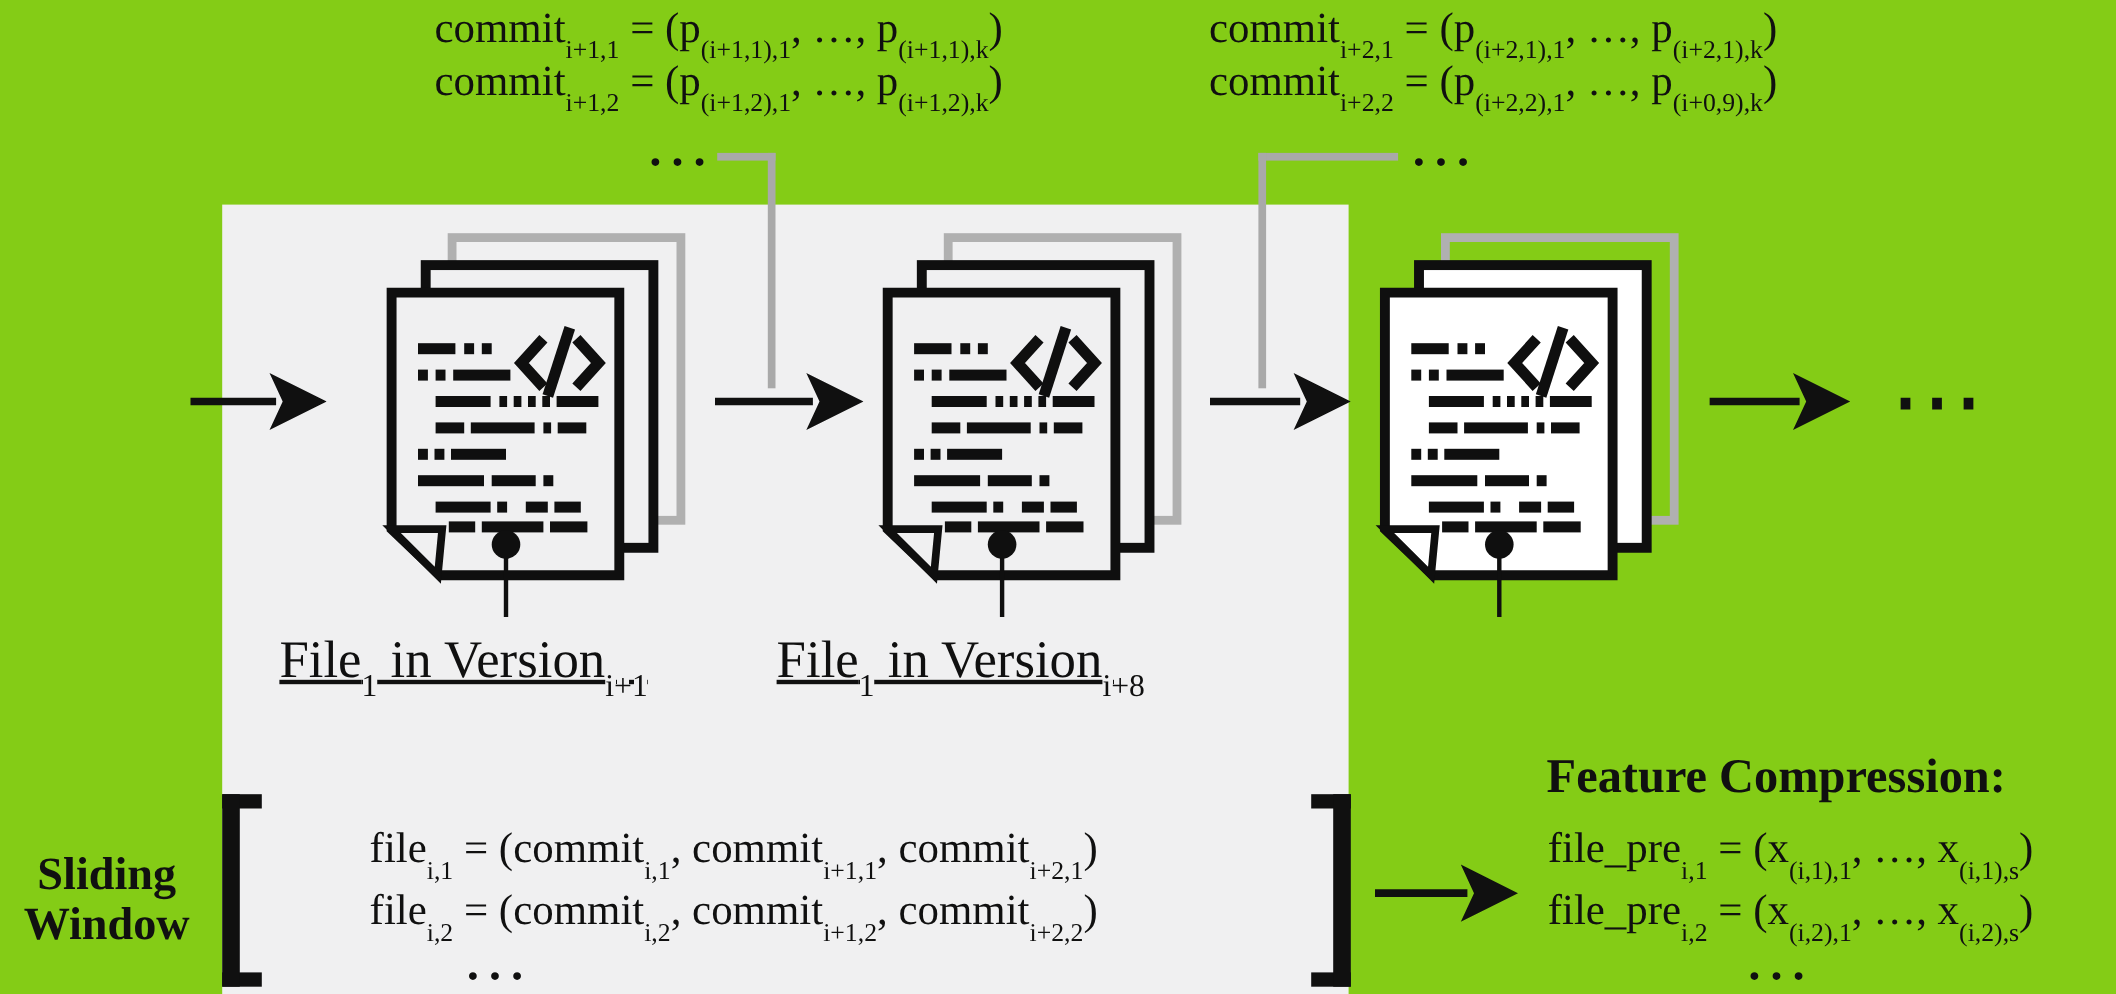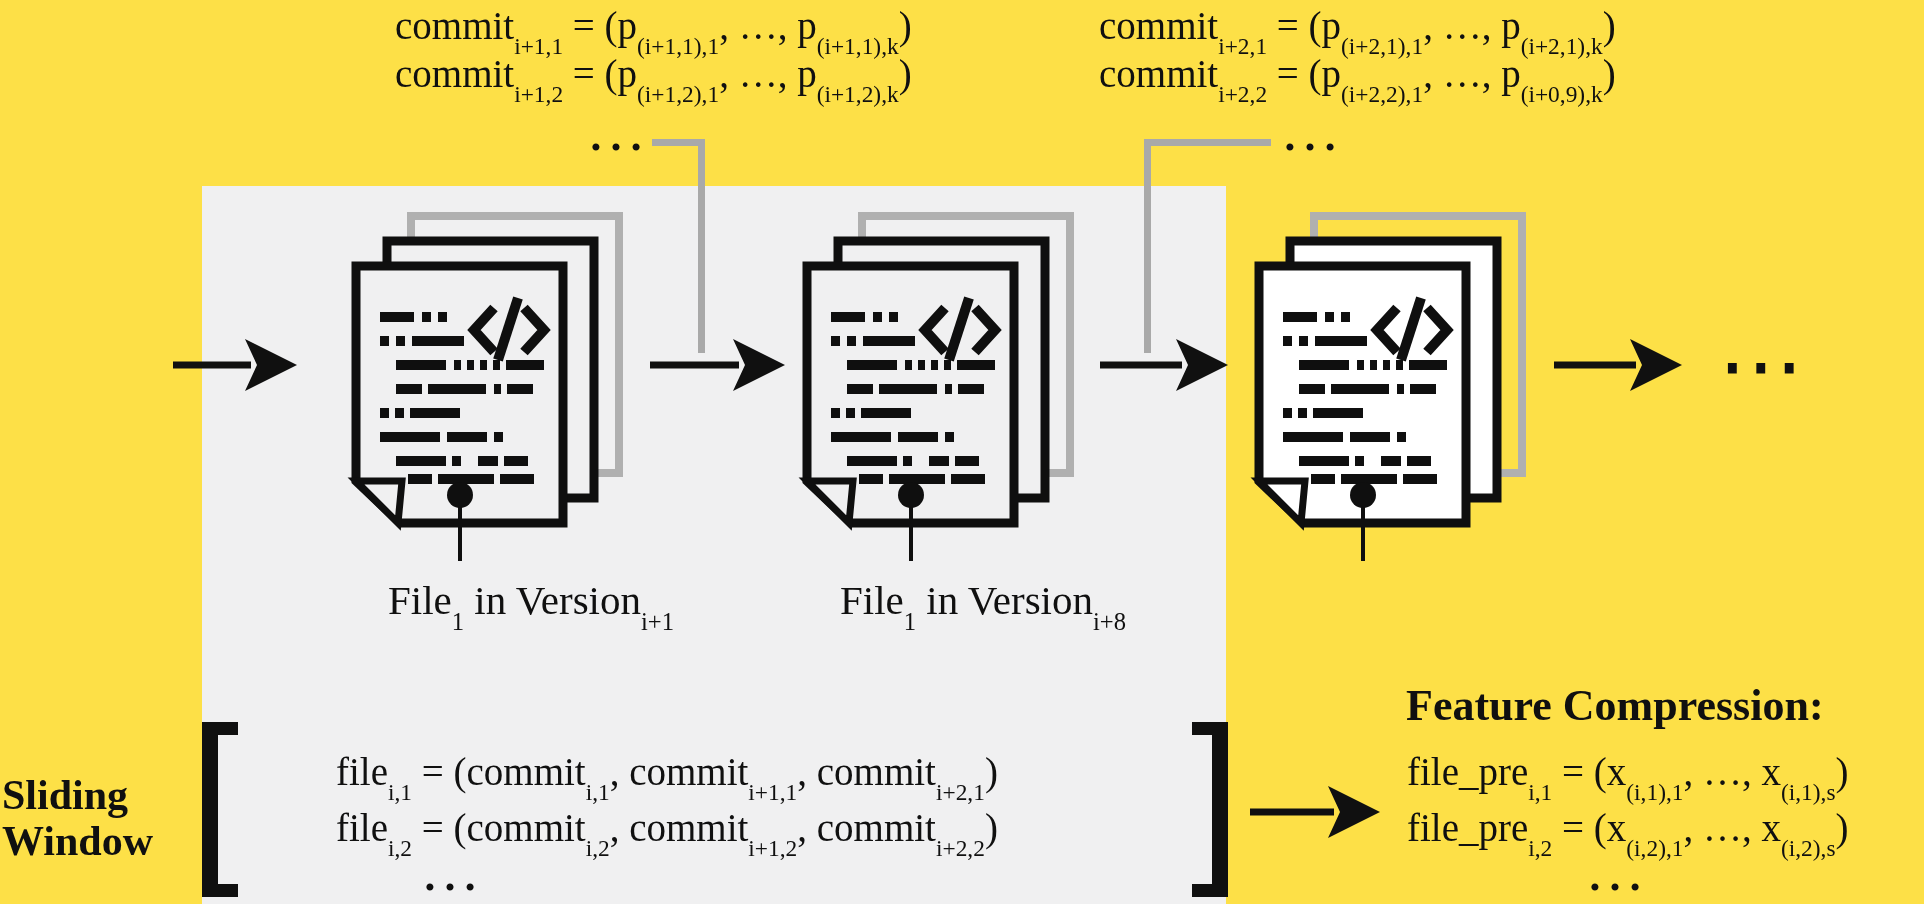--- a/index.html
+++ b/index.html
@@ -1,29 +1,29 @@
 <!DOCTYPE html>
 <html><head>
 <meta charset="utf-8">
 <style>
   html,body{margin:0;padding:0;background:#ffffff;}
   .stage{
     position:relative;width:1924px;height:904px;overflow:hidden;
-    background:#fde047;color:#101010;
+    background:#84cc16;color:#101010;
     font-family:"Liberation Serif","DejaVu Serif",serif;
   }
   .abs{position:absolute;}
   .panel{background:#f0f0f1;}
   
   .f{white-space:nowrap;font-size:39px;line-height:48px;color:#101010;}
   .f sub{font-size:0.60em;line-height:0;position:relative;top:0.26em;}
   .eqblock .f{line-height:56px;}
-  .filelabel{font-size:41px;line-height:44px;text-align:right;}
+  .filelabel{font-size:48px;line-height:44px;text-align:left;text-decoration:underline;}
   .head{font-weight:bold;font-size:44px;line-height:48px;white-space:nowrap;}
-  .swlabel{font-weight:bold;font-size:42px;line-height:46px;text-align:left;}
+  .swlabel{font-weight:bold;font-size:42px;line-height:46px;text-align:center;}
   .dots{font-size:60px;line-height:60px;letter-spacing:2px;color:#101010;}
   .bigdots{font-family:"DejaVu Sans",sans-serif;font-size:86px;line-height:86px;color:#101010;}
   
   .conn{background:#a9a9a9;}
   
   .bracket{box-sizing:border-box;width:36px;height:175px;border:0 solid #101010;top:722px;}
   .bracket.l{border-left-width:16px;border-top-width:13px;border-bottom-width:13px;}
   .bracket.r{border-right-width:16px;border-top-width:13px;border-bottom-width:13px;}
   
   svg.arrow line{stroke:#101010;stroke-width:7;}

